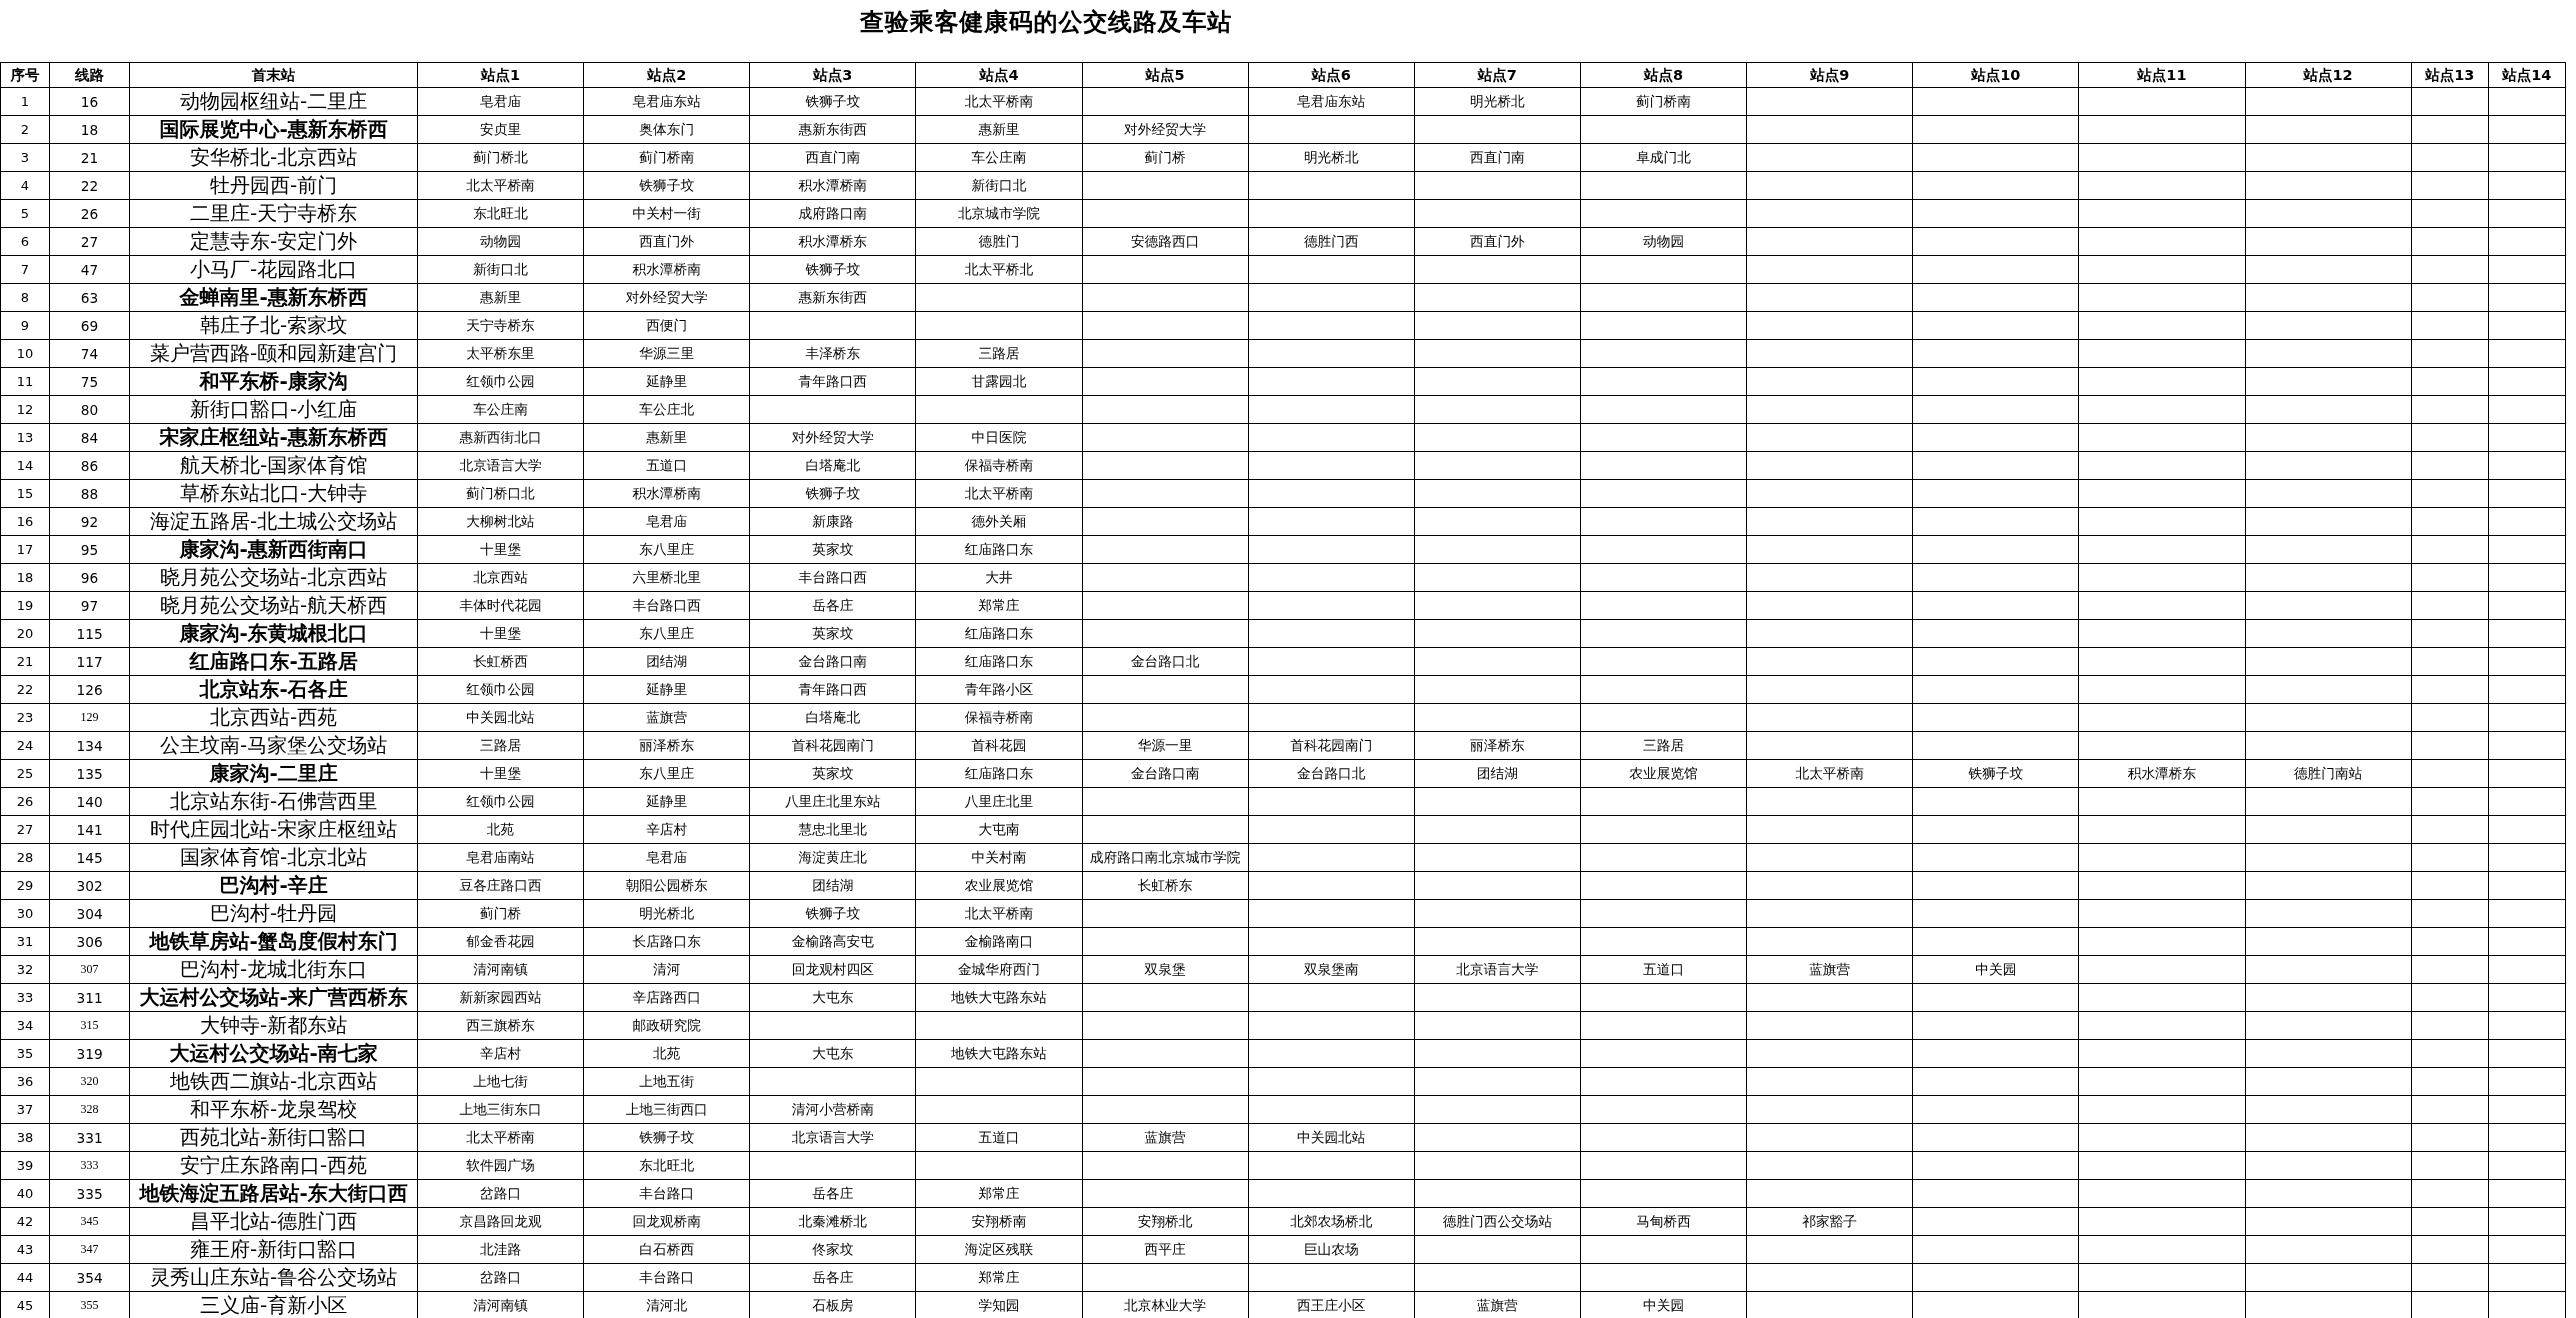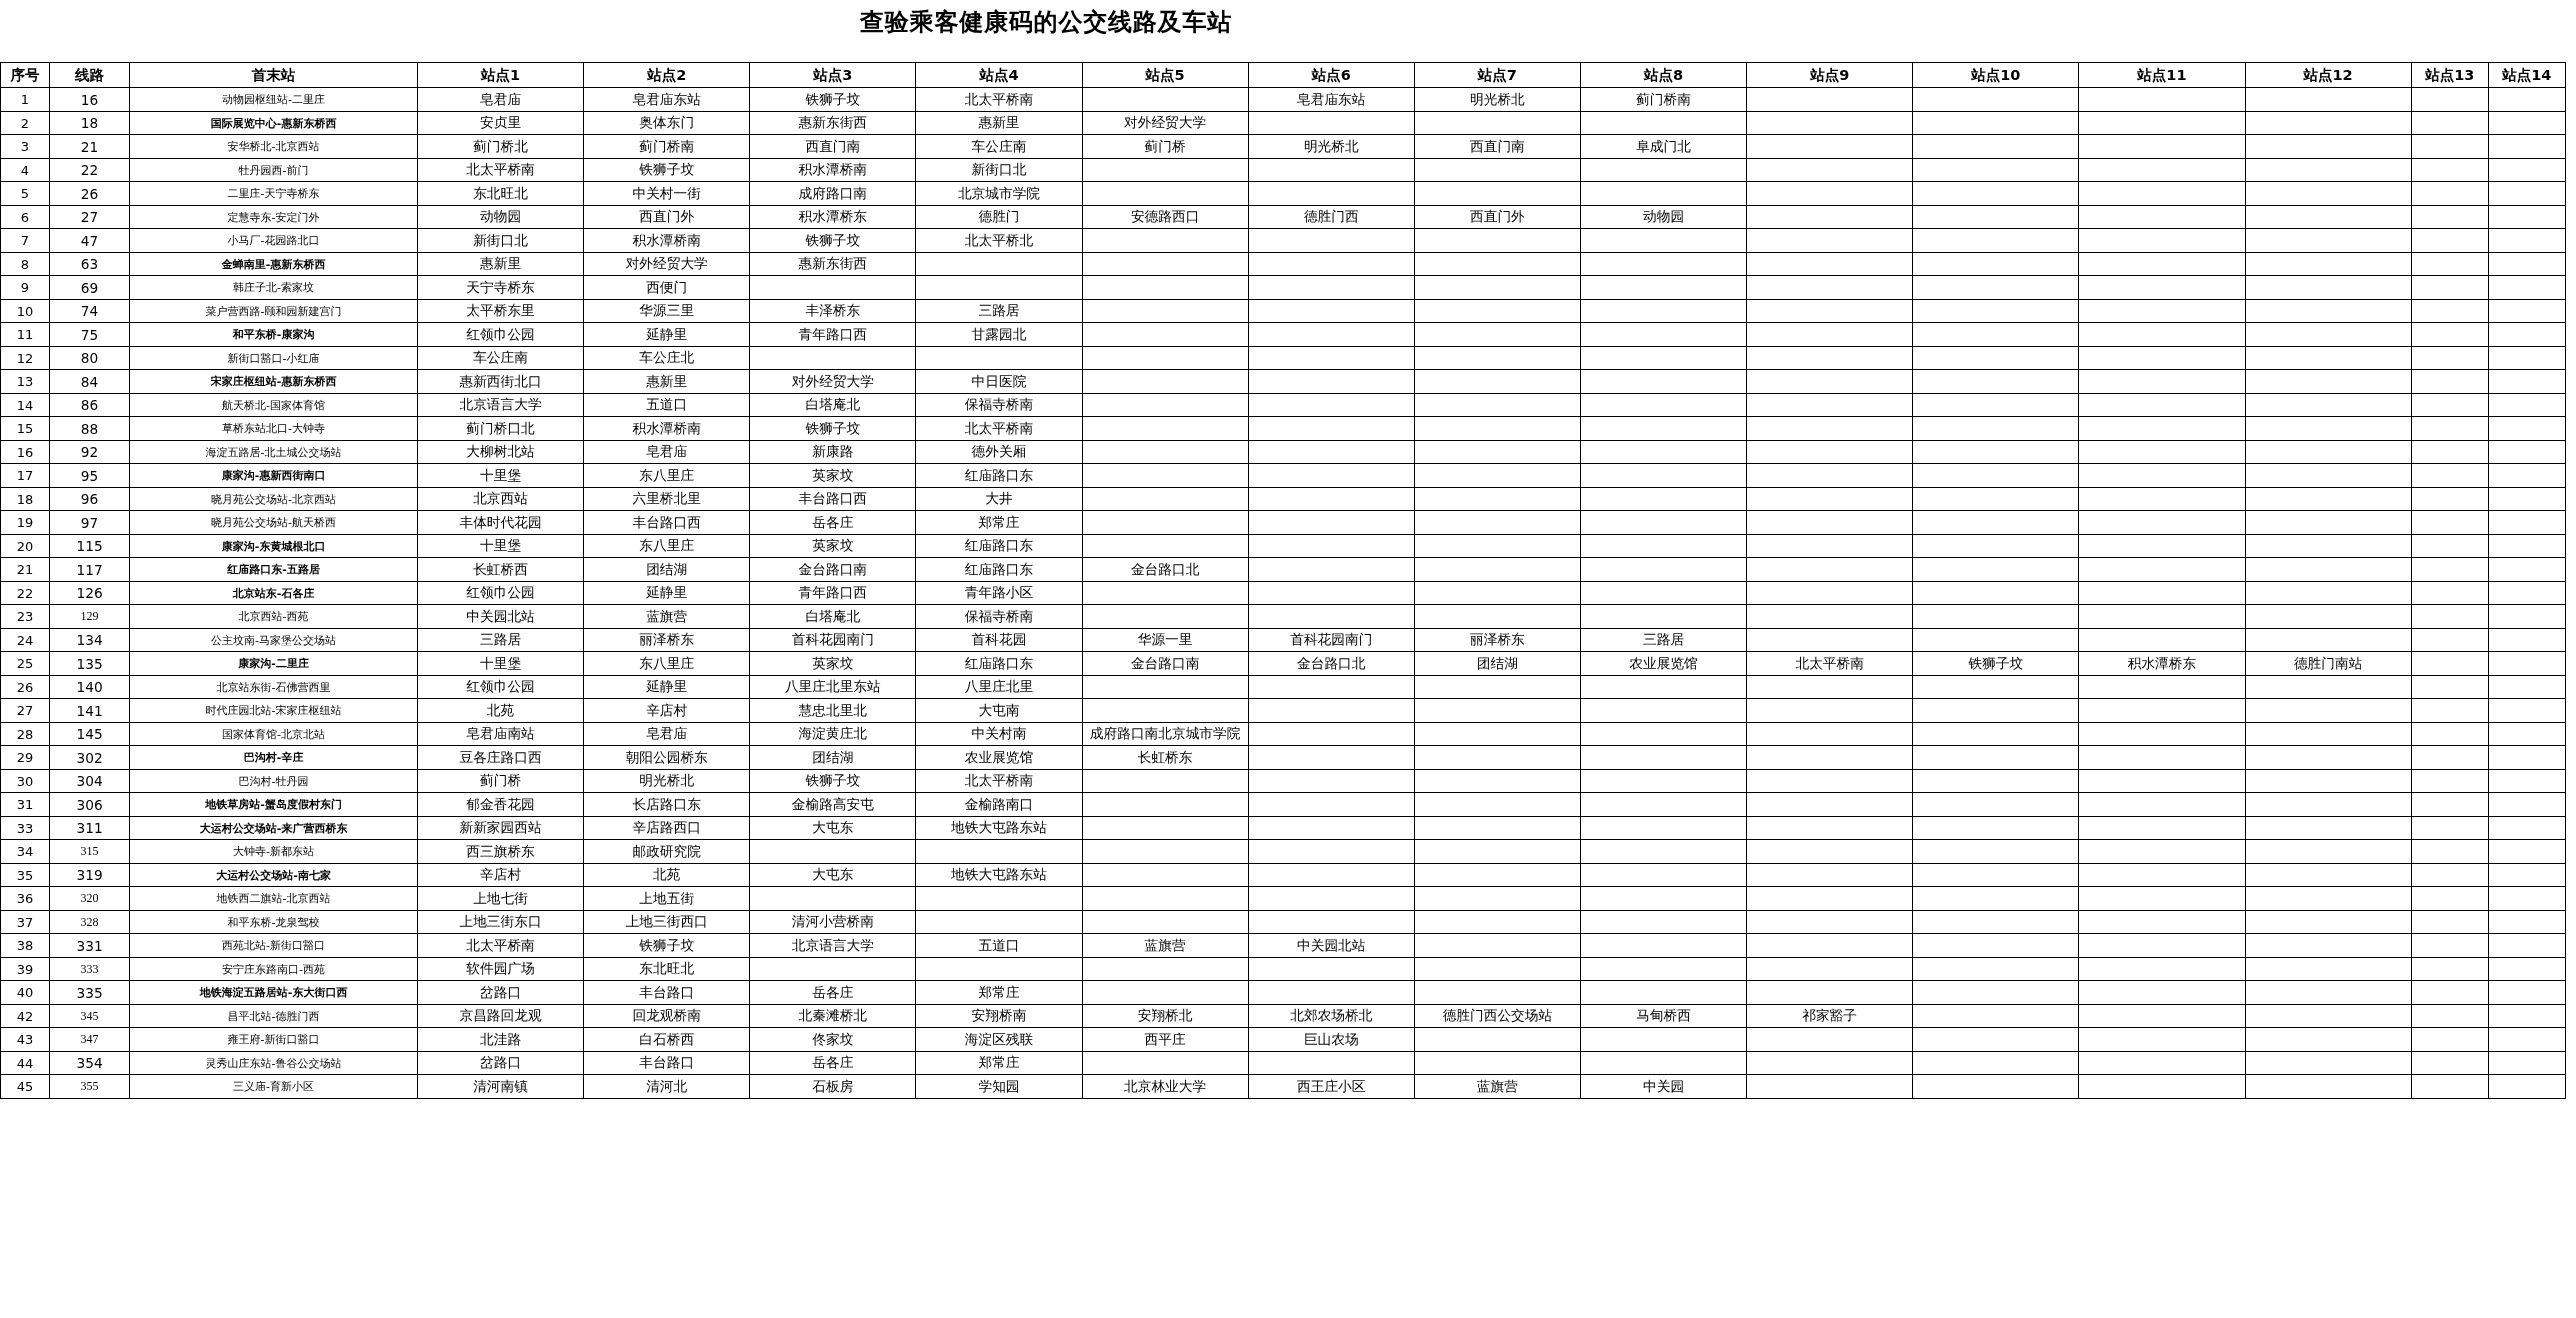--- a/index.html
+++ b/index.html
@@ -48,21 +48,21 @@
   }
   
   col.c-idx    { width: 45px; }
   col.c-line   { width: 74px; }
   col.c-ends   { width: 265px; }
   col.c-stop   { width: 153px; }
   col.c-last   { width: 71px; }
 
   td.idx { font-size: 13px; }
   td.line { font-size: 13.7px; }
-  td.ends { font-size: 11px; }
+  td.ends { font-size: 20px; }
   td.ends.bold { font-weight: bold; }
   td.line.small { font-size: 12px; font-family: Liberation Serif, serif; }
   td.stop { font-size: 13.7px; }
 </style>
 </head>
 <body>
 
 <div id="doc">
 
   <div class="doc-title">查验乘客健康码的公交线路及车站</div>
@@ -692,20 +692,39 @@
           <td class="stop"></td>
           <td class="stop"></td>
           <td class="stop"></td>
           <td class="stop"></td>
           <td class="stop"></td>
           <td class="stop"></td>
           <td class="stop"></td>
           <td class="stop"></td>
         </tr>
         <tr>
+          <td class="idx">32</td>
+          <td class="line small">307</td>
+          <td class="ends">巴沟村-龙城北街东口</td>
+          <td class="stop">清河南镇</td>
+          <td class="stop">清河</td>
+          <td class="stop">回龙观村四区</td>
+          <td class="stop">金城华府西门</td>
+          <td class="stop">双泉堡</td>
+          <td class="stop">双泉堡南</td>
+          <td class="stop">北京语言大学</td>
+          <td class="stop">五道口</td>
+          <td class="stop">蓝旗营</td>
+          <td class="stop">中关园</td>
+          <td class="stop"></td>
+          <td class="stop"></td>
+          <td class="stop"></td>
+          <td class="stop"></td>
+        </tr>
+        <tr>
           <td class="idx">33</td>
           <td class="line">311</td>
           <td class="ends bold">大运村公交场站-来广营西桥东</td>
           <td class="stop">新新家园西站</td>
           <td class="stop">辛店路西口</td>
           <td class="stop">大屯东</td>
           <td class="stop">地铁大屯路东站</td>
           <td class="stop"></td>
           <td class="stop"></td>
           <td class="stop"></td>

